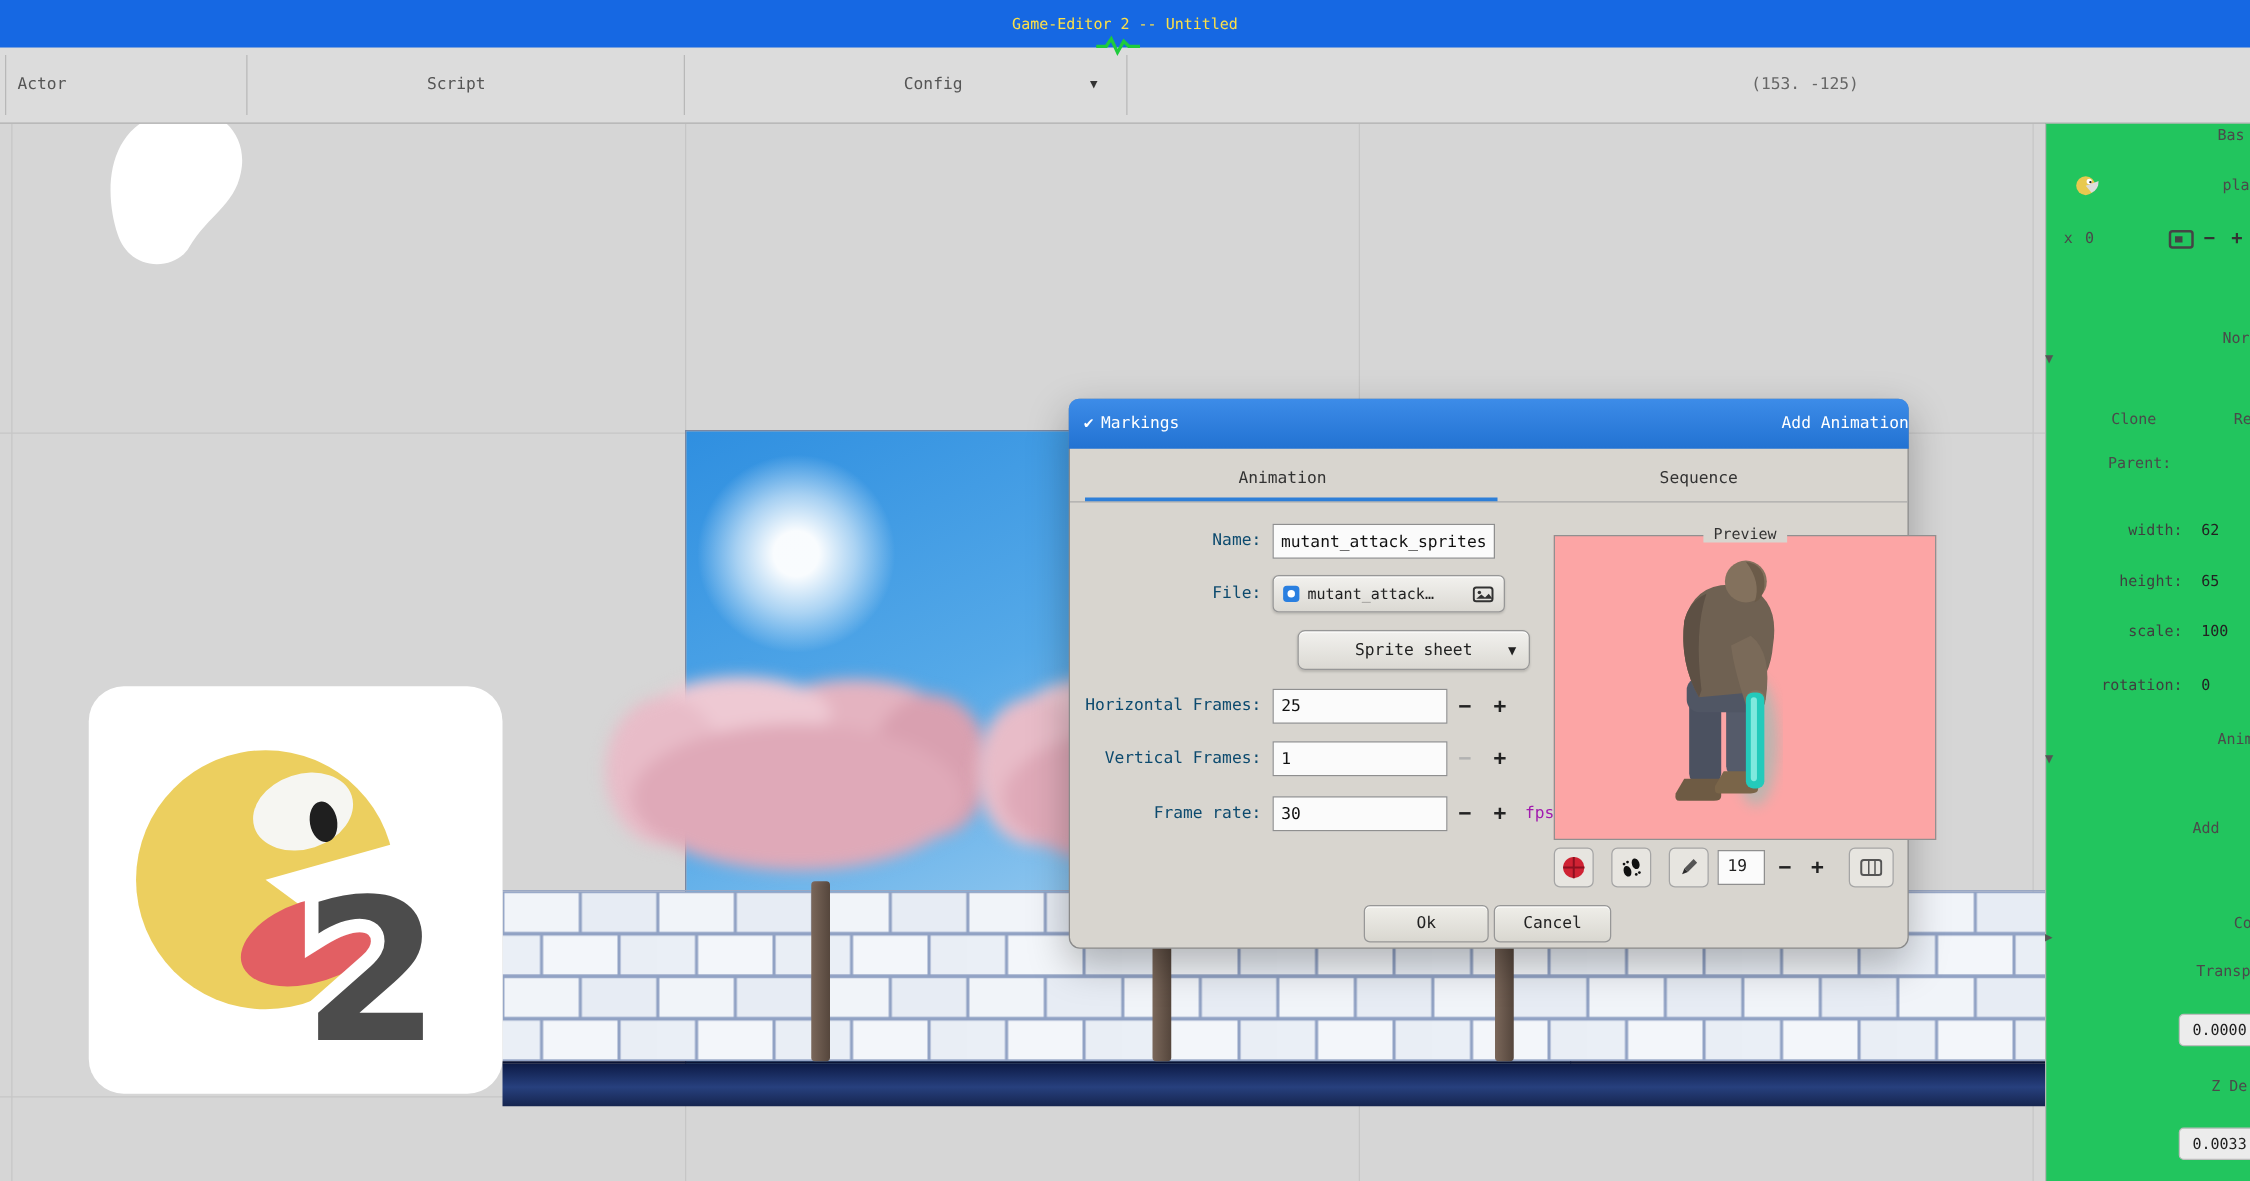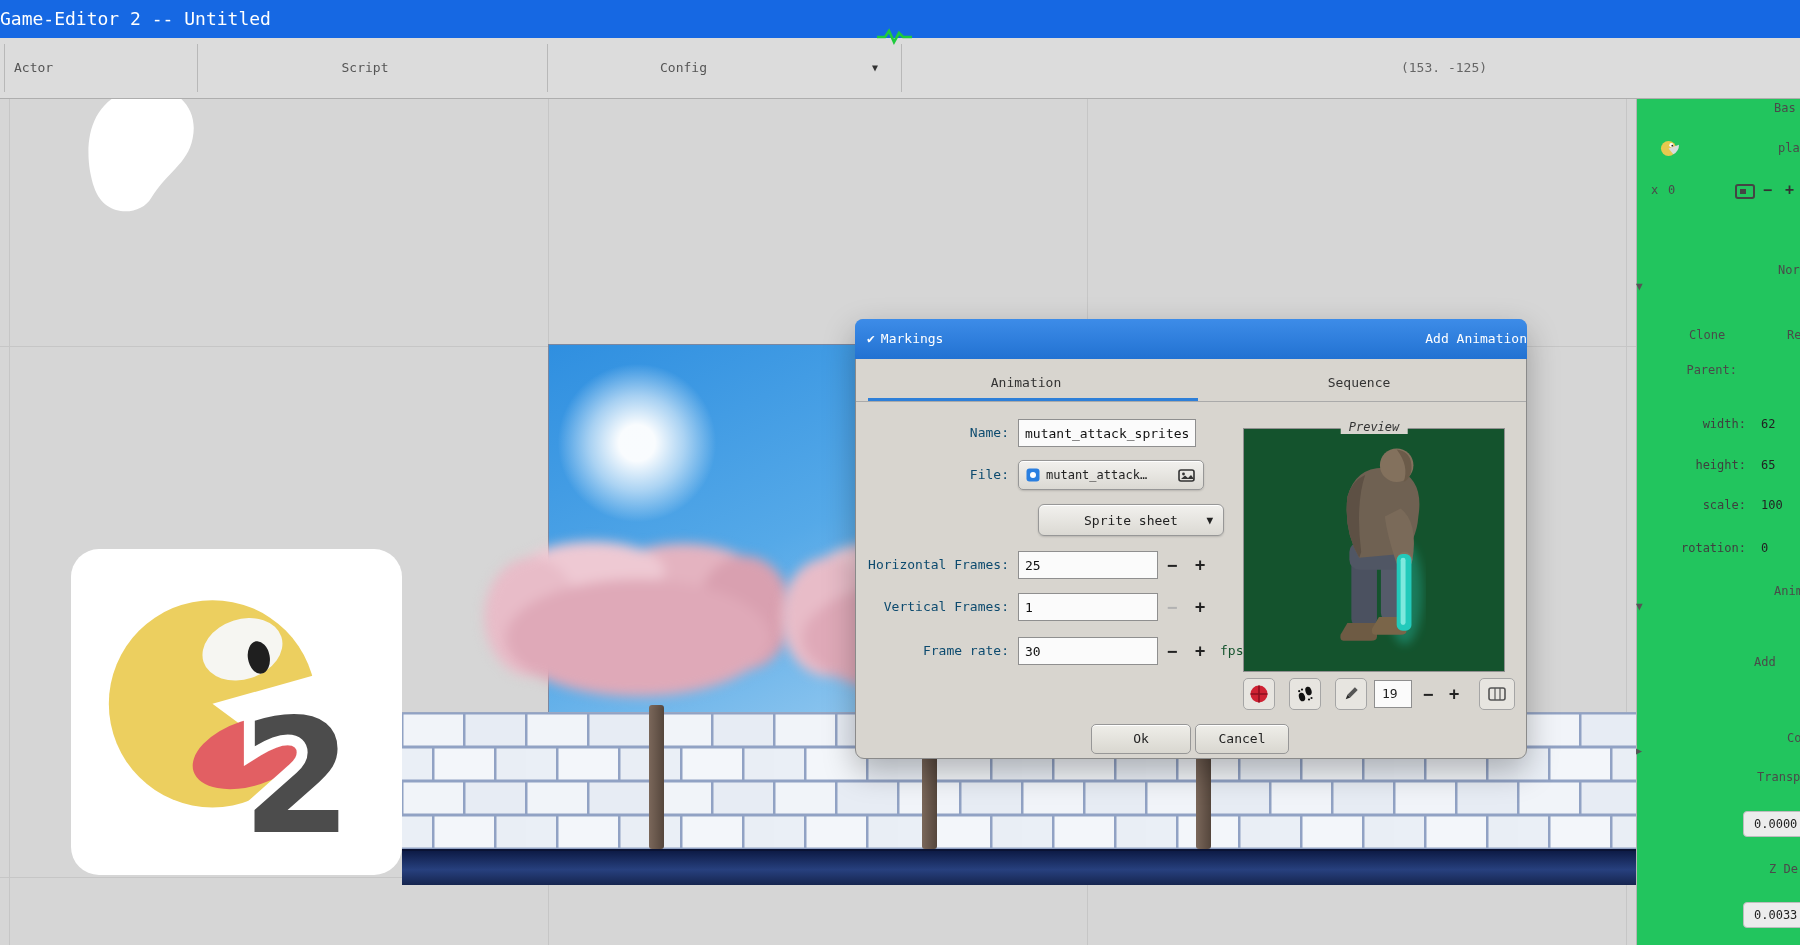--- a/index.html
+++ b/index.html
@@ -2,27 +2,27 @@
 <html><head>
 <meta charset="utf-8">
 <style>
   * { box-sizing: border-box; margin: 0; padding: 0; }
   html,body { width:1800px; height:945px; }
   body { font-family:"DejaVu Sans Mono", monospace; }
   .app { position:relative; width:1800px; height:945px; background:#d6d6d6; overflow:hidden; }
 
   
   .titlebar { position:absolute; left:0; top:0; width:1800px; height:38px; background:#1668e3; z-index:6; }
-  .titlebar .wt { display:block; line-height:38px; color:#ffffff; font-size:18px; }
+  .titlebar .wt { display:block; text-align:center; line-height:38px; color:#fde047; font-size:12px; }
   .pulse { position:absolute; left:876px; top:28px; z-index:7; }
   .menubar { position:absolute; left:0; top:38px; width:1800px; height:61px; background:#dcdcdc; border-bottom:1px solid #aeaeae; z-index:5; }
   .menu-item { position:absolute; top:0; height:60px; line-height:60px; color:#555; font-size:13px; }
   .mi-actor { left:14px; }
   .mi-script { left:330px; width:70px; text-align:center; }
-  .mi-config { left:660px; width:110px; text-align:left; }
+  .mi-config { left:660px; width:110px; text-align:right; }
   .cfg-caret { position:absolute; left:212px; top:0; font-size:10px; color:#333; }
   .coords { position:absolute; left:1344px; top:0; width:200px; height:60px; line-height:60px; text-align:center; color:#666; font-size:13px; }
   .msep { position:absolute; top:6px; width:1px; height:48px; background:#b8b8b8; }
 
   
   .vline { position:absolute; top:99px; width:1px; height:846px; background:#c6c6c6; }
   .hline { position:absolute; left:0; width:1636px; height:1px; background:#c6c6c6; }
   .sky { position:absolute; left:548px; top:344px; width:709px; height:534px; border:1px solid #7b87a0;
          background:linear-gradient(155deg,#2f8fe0 0%,#55a9e8 35%,#a7d2f1 72%,#d3ecfa 100%); z-index:1; }
   .sun { position:absolute; left:8px; top:18px; width:160px; height:160px;
@@ -66,28 +66,28 @@
   .markings { position:absolute; left:12px; top:0; line-height:40px; }
   .markings .chk { margin-right:6px; }
   .tab { position:absolute; top:48px; height:30px; line-height:30px; text-align:center; width:160px; color:#333; }
   .tab-anim { left:90px; } .tab-seq { left:423px; }
   .tabline { position:absolute; left:0; top:81px; width:100%; height:1px; background:#aaa; }
   .tab-underline { position:absolute; left:12px; top:78px; width:330px; height:3px; background:#2e7fd8; }
   .flabel { position:absolute; left:0; width:153px; text-align:right; height:30px; line-height:30px; color:#0c4a6e; }
   .tinput { position:absolute; left:162px; height:28px; border:1px solid #8f8f8f; background:#fbfbfb; font-family:"DejaVu Sans Mono",monospace; font-size:13px; padding:0 6px; color:#111; }
   .step { position:absolute; width:24px; height:30px; line-height:30px; text-align:center; font-weight:bold; font-size:17px; color:#222; }
   .step.dis { color:#b2b2b2; }
-  .fps { position:absolute; left:364px; height:30px; line-height:30px; color:#14532d; }
+  .fps { position:absolute; left:364px; height:30px; line-height:30px; color:#a21caf; }
   .btn-raised { position:absolute; left:162px; width:186px; background:linear-gradient(#f2f1ee,#dbd9d3); border:1px solid #979797; border-radius:5px;
                 box-shadow:inset 0 1px 0 #fff, 0 1px 2px rgba(0,0,0,.15); display:flex; align-items:center; }
   .filebtn { height:30px; padding:0 7px; gap:6px; font-size:12px; }
   .filebtn .ftxt { flex:1; overflow:hidden; white-space:nowrap; }
   .ddown { height:32px; justify-content:center; border-radius:6px; position:relative;margin-left:20px; }
   .dd-caret { position:absolute; right:10px; top:9px; font-size:11px; color:#222; }
-  .preview { position:absolute; left:387px; top:108px; width:262px; height:244px; border:1px solid #909090; background:#14532d;font-style:italic; }
+  .preview { position:absolute; left:387px; top:108px; width:306px; height:244px; border:1px solid #909090; background:#fca5a5; }
   .pv-legend { position:absolute; left:50%; transform:translateX(-50%); top:-9px; background:#d8d5cf; padding:0 8px; font-size:12px; color:#333; }
   .sprite { position:absolute; left:62px; top:4px; width:138px; height:232px; }
   .icobtn { position:absolute; top:358px; width:32px; height:32px; background:#e7e5e0; border:1px solid #a5a5a5; border-radius:5px;
             display:flex; align-items:center; justify-content:center; }
   .framenum { position:absolute; left:518px; top:360px; width:38px; height:28px; background:#fbfbfb; border:1px solid #8f8f8f; line-height:26px; padding-left:7px; }
   .stepsm { position:absolute; top:358px; width:24px; height:32px; line-height:32px; text-align:center; font-weight:bold; font-size:17px; }
   .dlgbtn { position:absolute; top:404px; height:30px; background:linear-gradient(#efeee9,#d9d7d0); border:1px solid #979797; border-radius:5px;
             text-align:center; line-height:28px; box-shadow:inset 0 1px 0 #fff; }
 </style>
 </head>

